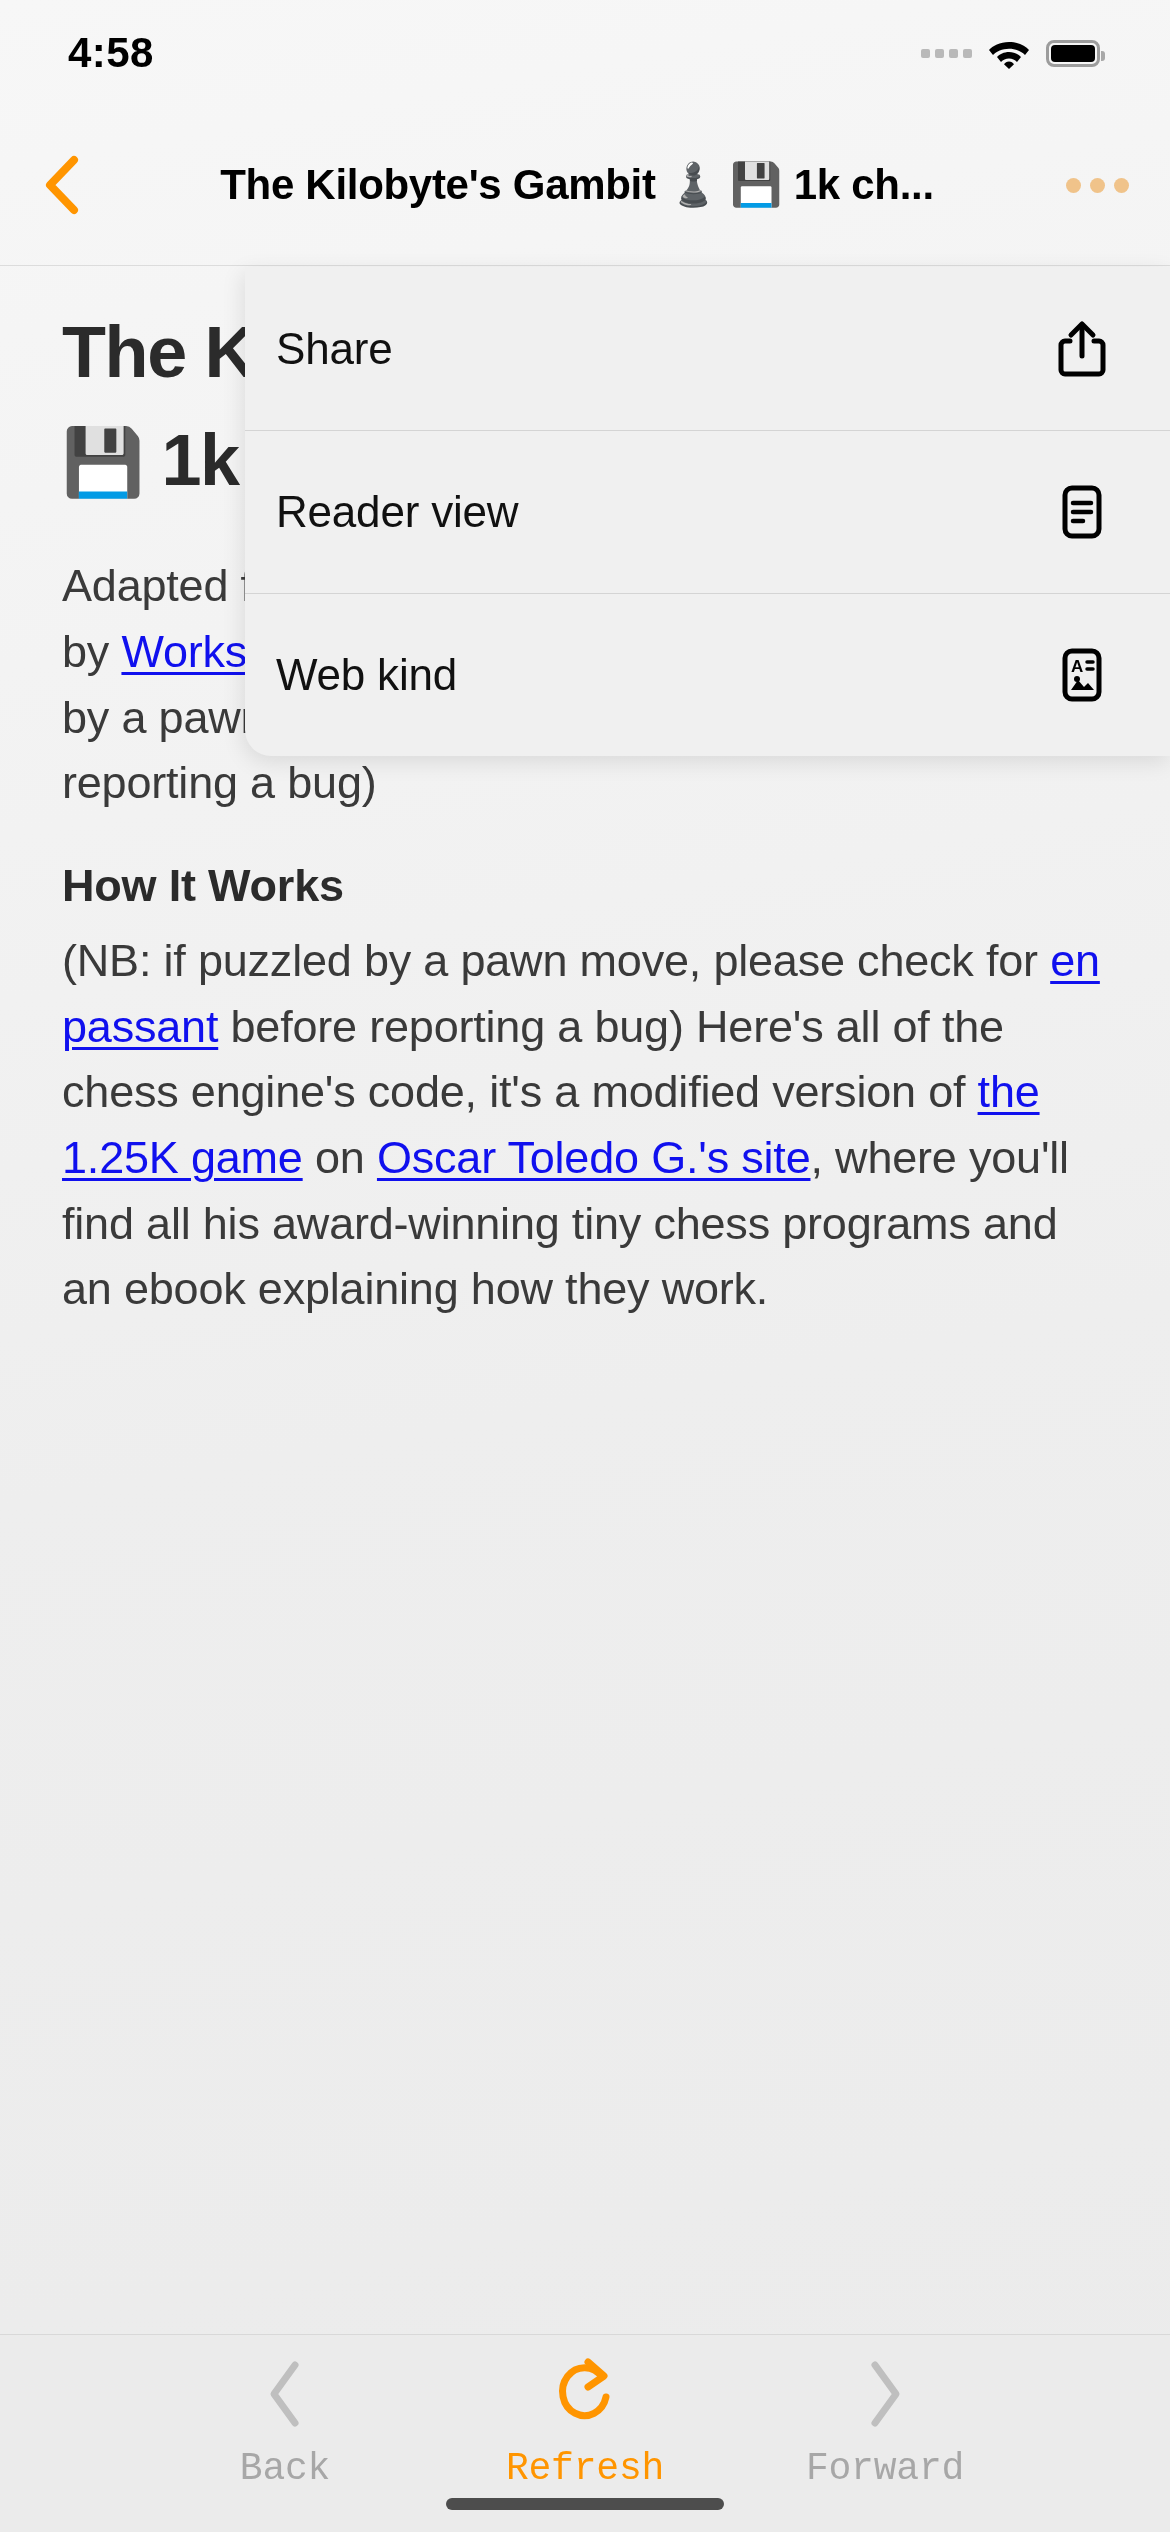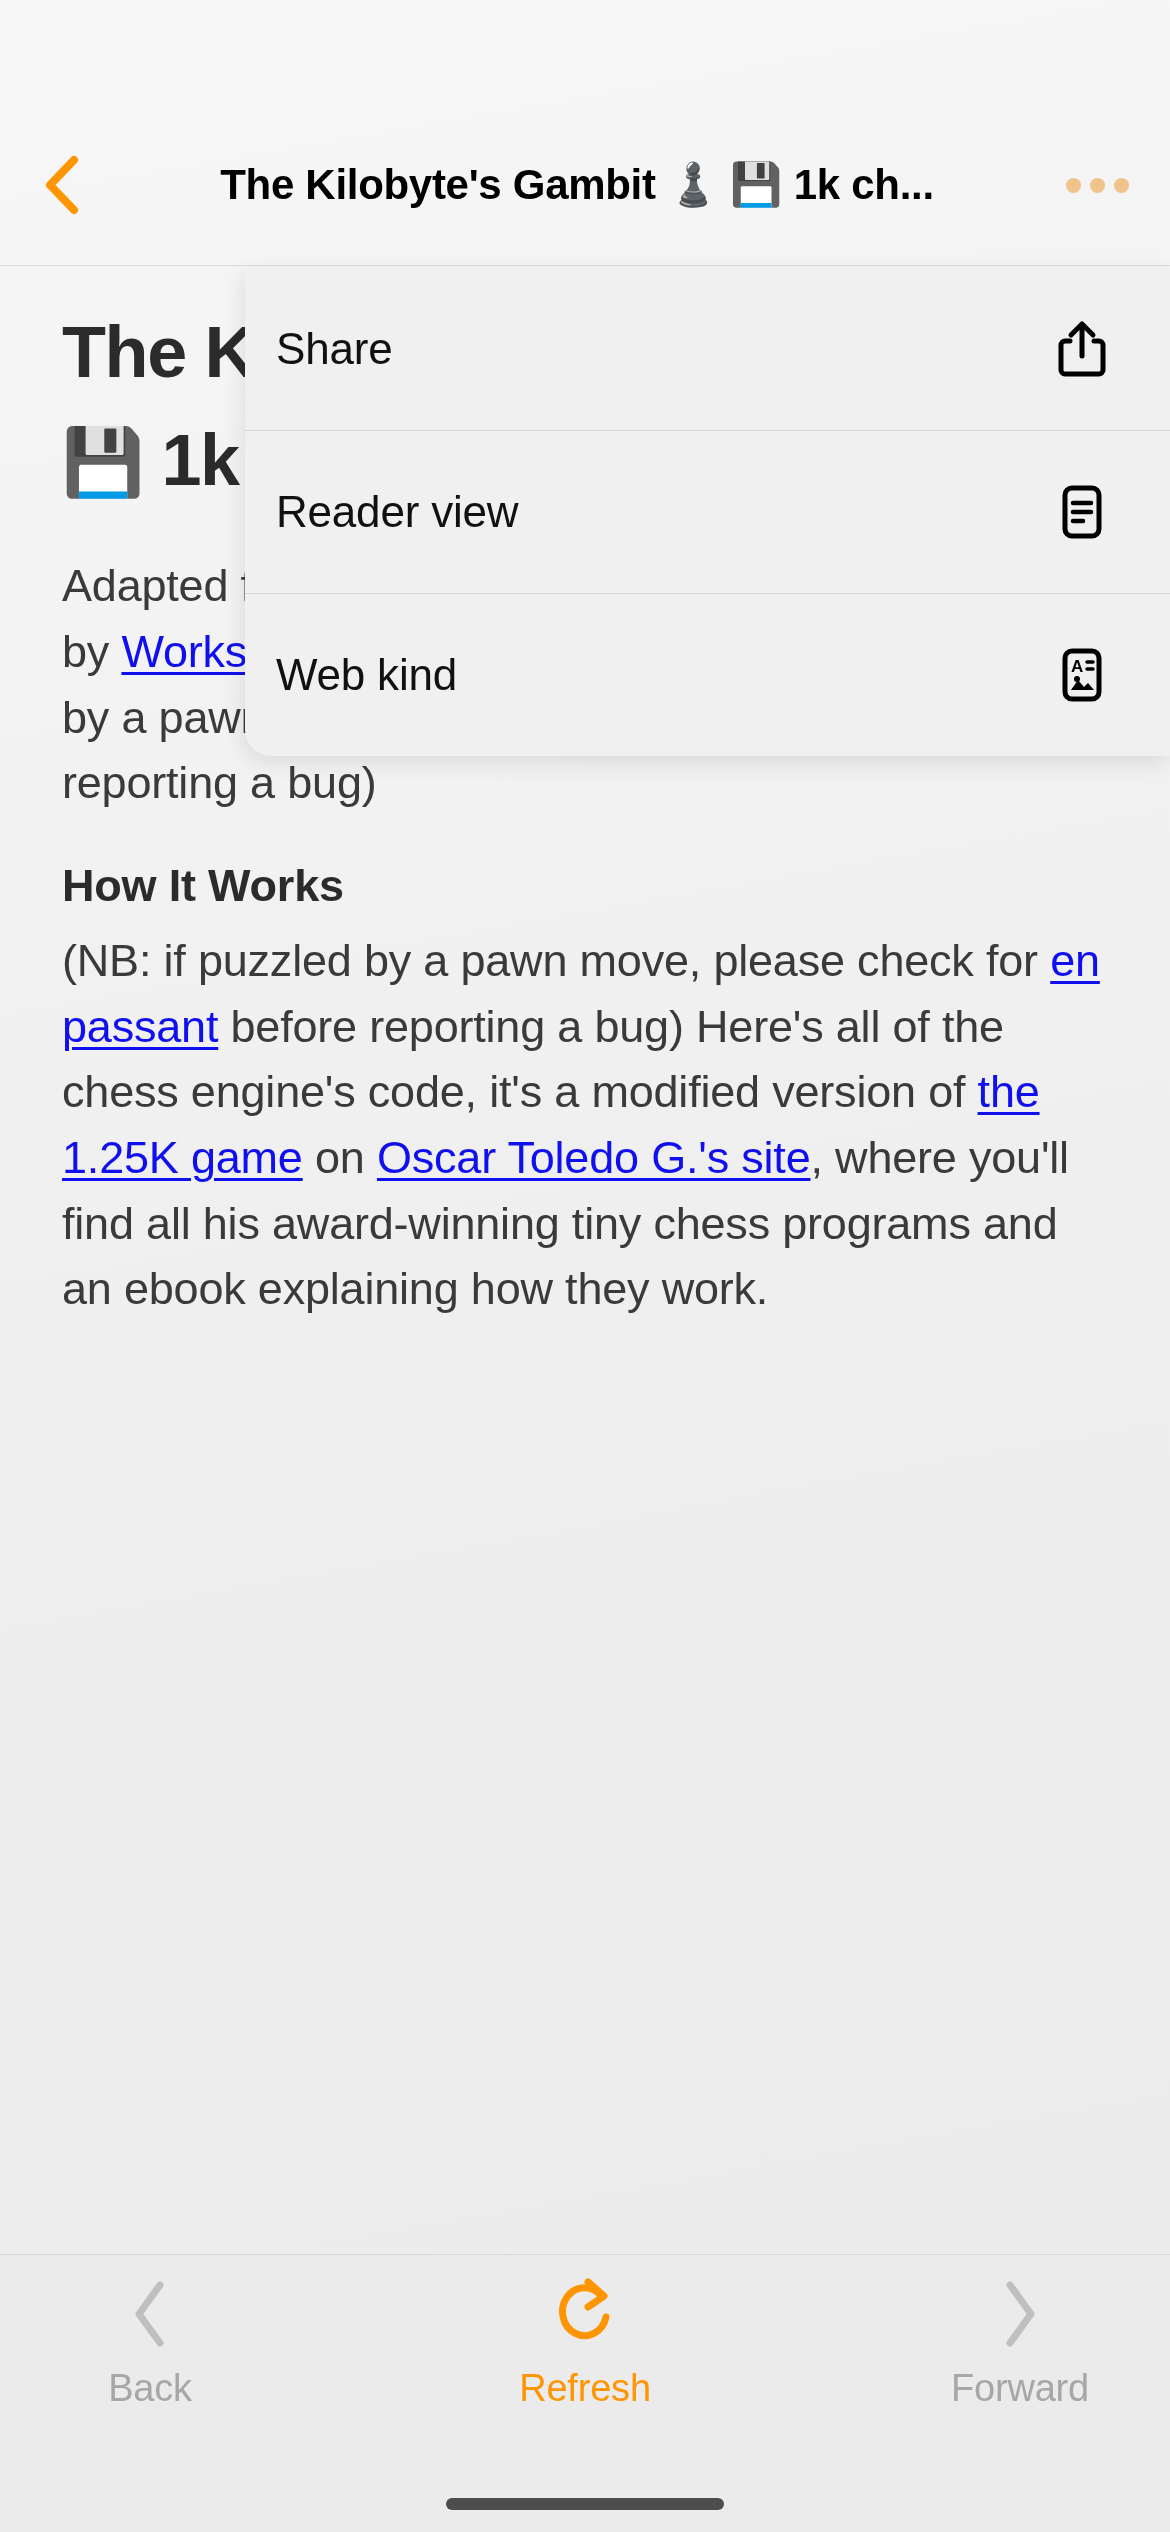--- a/index.html
+++ b/index.html
@@ -205,28 +205,29 @@
     color: #111;
     letter-spacing: -0.2px;
   }
   .menu-icon { width: 52px; height: 58px; flex: 0 0 auto; }
 
   
   .toolbar {
     position: absolute;
     left: 0; bottom: 0;
     width: 1170px;
-    height: 278px;
+    height: 198px;
     background: #ebebeb;
     border-top: 1px solid #d8d8d8;
     display: flex;
     align-items: flex-start;
-    justify-content: space-between;
+    justify-content: center;
     padding-top: 22px;
     z-index: 25;
+    font-family: Liberation Mono, monospace;
   }
   .tool-btn {
     width: 300px;
     display: flex;
     flex-direction: column;
     align-items: center;
     gap: 16px;
   }
   .tool-icon { height: 74px; display: flex; align-items: center; justify-content: center; }
   .tool-label {
@@ -245,20 +246,39 @@
     background: #4d4d4d;
     border-radius: 6px;
     z-index: 26;
   }
 </style>
 </head>
 <body>
 
 <div id="app">
 
+  <div class="status-bar">
+    <div class="status-time">4:58</div>
+    <div class="status-right">
+      <div class="signal-dots">
+        <i></i>
+          <i></i>
+          <i></i>
+          <i></i>
+      </div>
+      <svg class="wifi-glyph" viewBox="0 0 42 32">
+        <path d="M21 5 C30 5 37.5 9 41 13 L37 18 C33.5 14.6 27.8 11.8 21 11.8 C14.2 11.8 8.5 14.6 5 18 L1 13 C4.5 9 12 5 21 5 Z" fill="#000"></path>
+        <path d="M21 15 C26 15 30.5 17.3 33 20 L29 25 C27 22.8 24.2 21.4 21 21.4 C17.8 21.4 15 22.8 13 25 L9 20 C11.5 17.3 16 15 21 15 Z" fill="#000"></path>
+        <path d="M21 24.5 C23.2 24.5 25 25.7 26 27.2 L21 32 L16 27.2 C17 25.7 18.8 24.5 21 24.5 Z" fill="#000"></path>
+      </svg>
+      <div class="battery">
+          <span></span>
+        </div>
+    </div>
+  </div>
 
   <div class="nav-bar">
     <div class="back-chevron">
       <svg width="42" height="62" viewBox="0 0 42 62">
         <path d="M34 6 L10 31 L34 56" stroke="#ff9500" stroke-width="8" fill="none" stroke-linecap="round" stroke-linejoin="round"></path>
       </svg>
     </div>
     <div class="nav-title">The Kilobyte's Gambit ♟️ 💾 1k ch...</div>
     <div class="more-button">
       <i></i>

